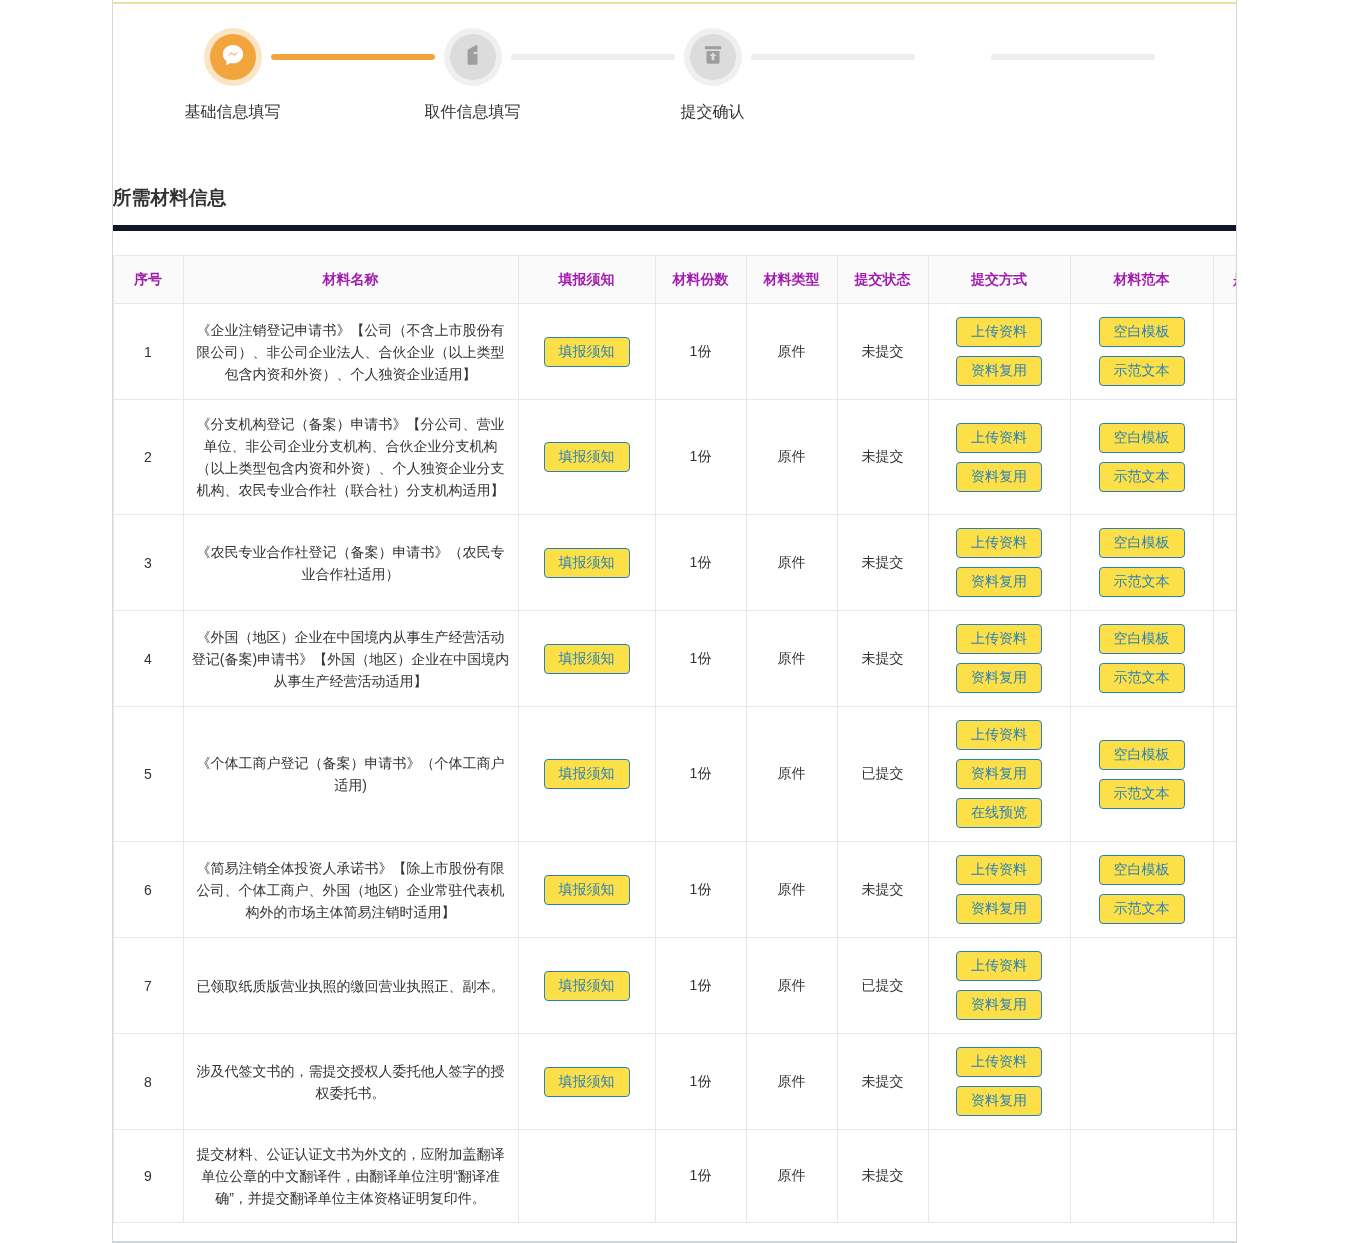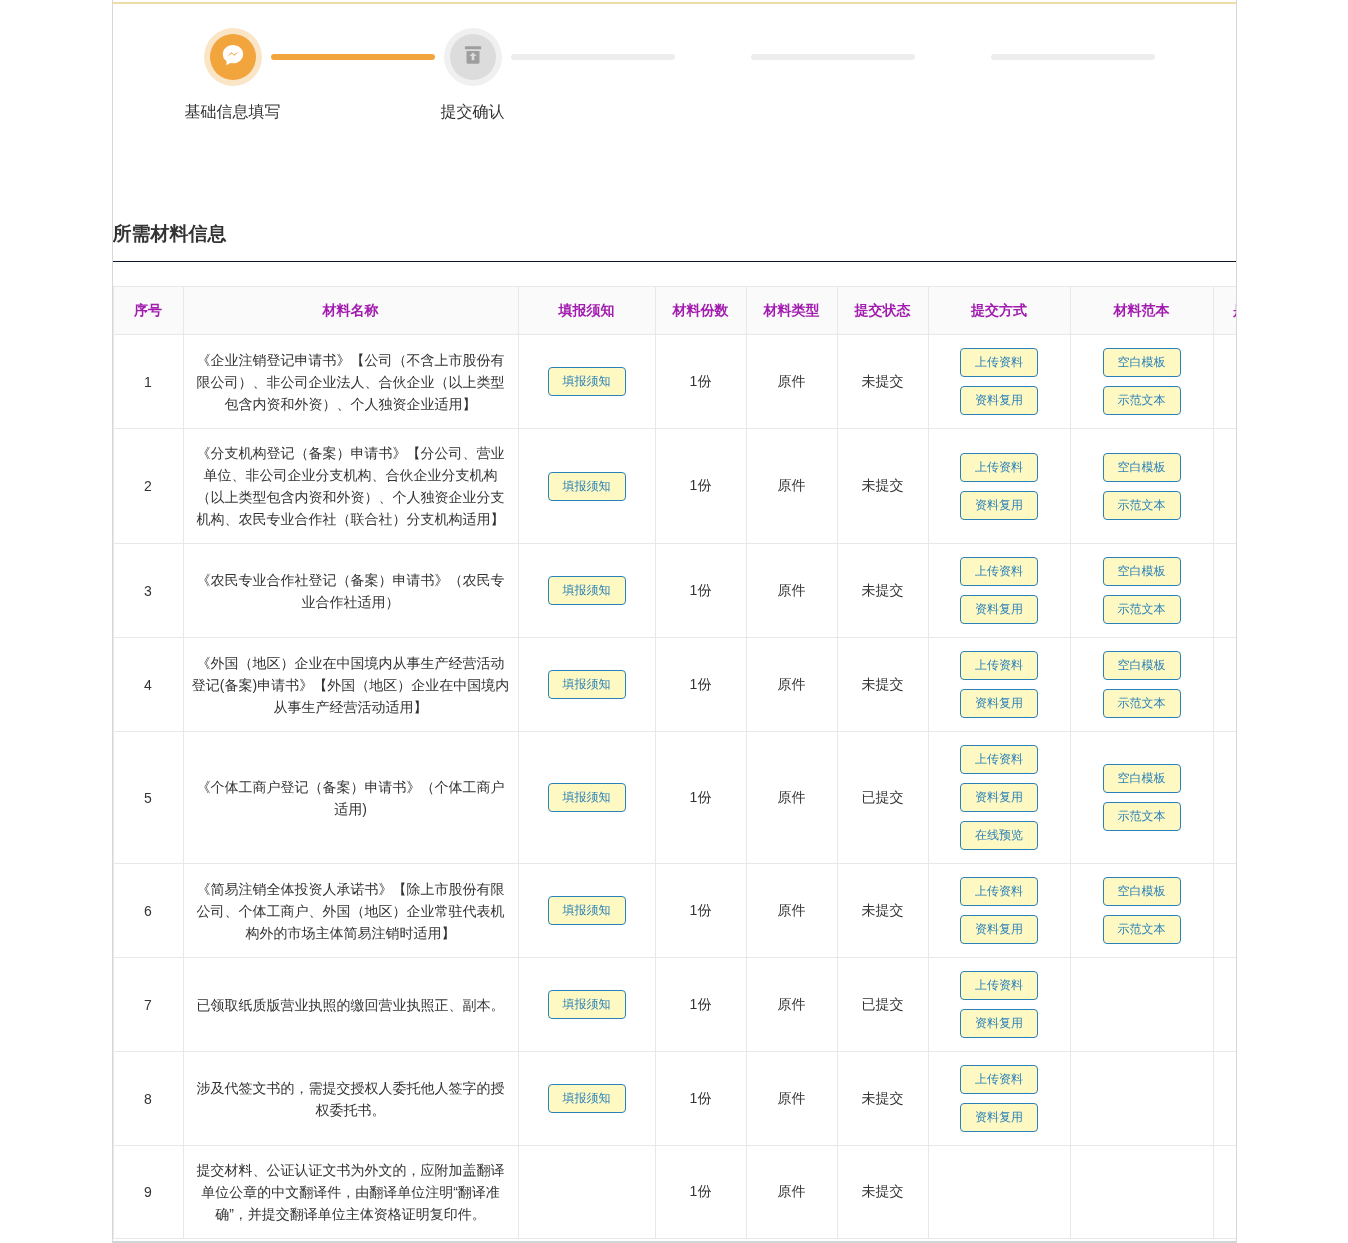--- a/index.html
+++ b/index.html
@@ -69,23 +69,23 @@
   .connector.done { background: var(--accent-orange, #f2a43d); }
   .connector.pending { background: var(--connector-gray, #ededed); }
   .connector:nth-of-type(1) { left: 158px; }
   .connector:nth-of-type(2) { left: 398px; }
   .connector:nth-of-type(3) { left: 638px; }
   .connector:nth-of-type(4) { left: 878px; }
 
   
   .content { width: 1196px; margin: 0 auto; }
   .section-header {
-    margin-top: 98px;
+    margin-top: 62px;
     padding-bottom: 14px;
-    border-bottom: 1px solid #0f172a;
+    border-bottom: 6px solid #0f172a;
   }
   .section-title { font-size: 19px; font-weight: bold; color: #333; }
 
   
   table.materials {
     margin-top: 24px;
     width: 100%;
     border-collapse: collapse;
     font-size: 14px;
     table-layout: fixed;
@@ -109,23 +109,23 @@
   .col-copies { width: 91px; }
   .col-type { width: 91px; }
   .col-status { width: 91px; }
   .col-methods { width: 142px; }
   .col-templates { width: 143px; }
   .col-required { width: 96px; }
   .required-text { color: var(--required-red, #f5222d); }
 
   .link-btn {
     font-family: inherit;
-    font-size: 12px;
+    font-size: 14px;
     color: var(--button-blue, #2a80b9);
-    background: #fef9c3;
+    background: #fde047;
     border: 1px solid var(--button-blue, #2a80b9);
     border-radius: 4px;
     padding: 5px 14px;
     cursor: pointer;
     display: inline-block;
     white-space: nowrap;
   }
   .btn-stack { display: flex; flex-direction: column; align-items: center; gap: 9px; }
 </style>
 </head>
@@ -148,20 +148,33 @@
                 <path fill="#fff" d="M12 2.8c-5.2 0-9.4 3.8-9.4 8.4 0 2.6 1.3 4.9 3.4 6.4l-.1 3.8 3.6-2.1c.8.2 1.7.3 2.5.3 5.2 0 9.4-3.8 9.4-8.4S17.2 2.8 12 2.8z"></path>
                 <path fill="var(--accent-orange)" d="M6.6 13.5l3.9-4.1 2.6 2.1 4.3-3-3.9 4.1-2.6-2.1z"></path>
               </svg>
         </span>
       </div>
         </div>
       <div class="step-label">基础信息填写</div>
     </div>
 
 
+    <div class="step pending">
+      <div class="icon-area">
+          <div class="icon-circle">
+        <span>
+          <svg width="26" height="26" viewBox="0 0 24 24">
+                <path fill="currentColor" d="M7 7.2L14.6 3a1 1 0 011.5.9V20a1 1 0 01-1 1H8a1 1 0 01-1-1V7.2z"></path>
+                <rect x="12.6" y="9.2" width="3.6" height="1.8" fill="var(--inactive-gray)"></rect>
+              </svg>
+        </span>
+      </div>
+        </div>
+      <div class="step-label">取件信息填写</div>
+    </div>
 
     <div class="step pending">
       <div class="icon-area">
           <div class="icon-circle">
         <span>
           <svg width="26" height="26" viewBox="0 0 24 24">
                 <rect x="4.5" y="4" width="15" height="2.7" rx="0.7" fill="currentColor"></rect>
                 <path d="M6 8.2h12v10.4a1.4 1.4 0 01-1.4 1.4H7.4A1.4 1.4 0 016 18.6z" fill="currentColor"></path>
                 <path d="M12 9.6l3.3 3.4h-2.1v3.9h-2.4V13H8.7z" fill="var(--inactive-gray)"></path>
               </svg>

